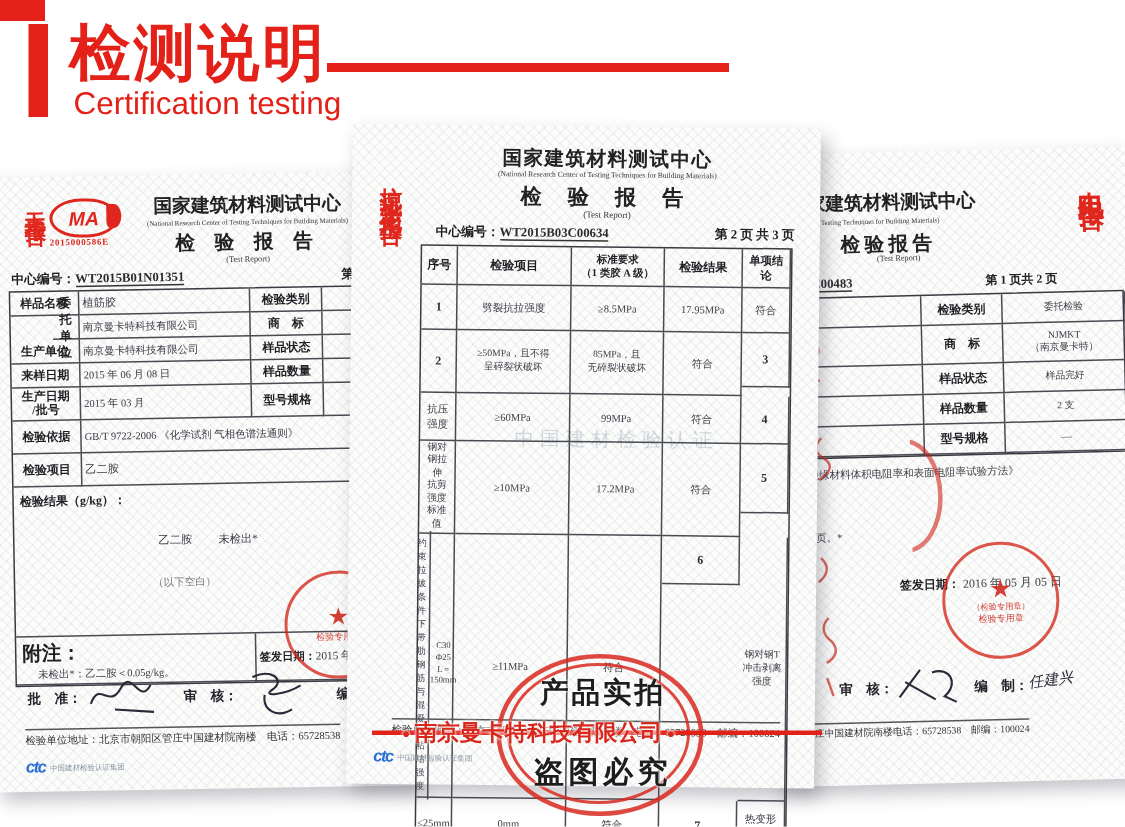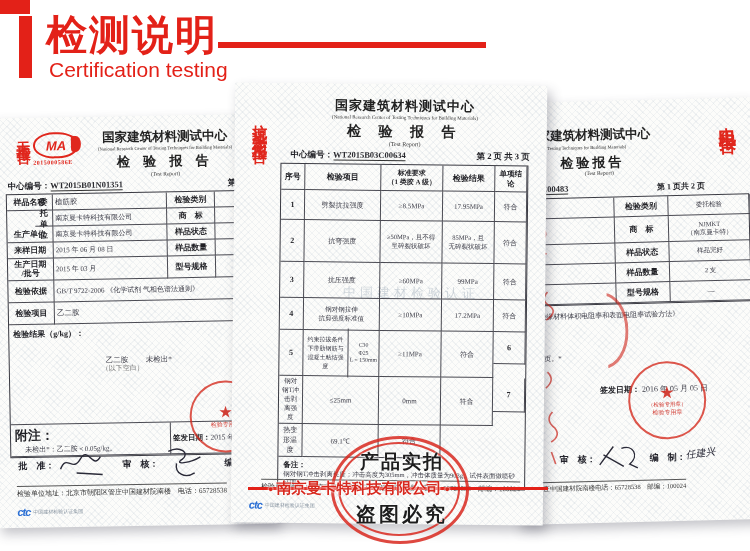--- a/index.html
+++ b/index.html
@@ -108,21 +108,21 @@
     <div class="grid" style="grid-template-columns:46px 206px;">
       <div class="cell lbl" style="height:22px;font-size:8px;">检验依据</div>
       <div class="cell val left" style="font-size:7px;">GB/T 9722-2006 《化学试剂 气相色谱法通则》</div>
       <div class="cell lbl" style="height:22px;font-size:8px;">检验项目</div>
       <div class="cell val left" style="font-size:7.5px;">乙二胺</div>
     </div>
     <div style="position:relative;height:99px;border-bottom:1px solid #4a4a52;">
       <div class="abs lbl" style="left:4px;top:4px;font-size:8px;">检验结果（g/kg）：</div>
       <div class="abs val" style="left:96px;top:32px;font-size:7.5px;">乙二胺</div>
       <div class="abs val" style="left:136px;top:32px;font-size:7.5px;">未检出*</div>
-      <div class="abs" style="left:92px;top:40px;font-size:7px;color:#777;">（以下空白）</div>
+      <div class="abs" style="left:92px;top:60px;font-size:7px;color:#777;">（以下空白）</div>
     </div>
     <div class="grid" style="grid-template-columns:160px 92px;">
       <div class="cell left" style="height:32px;font-size:7px;align-items:flex-start;flex-direction:column;justify-content:flex-start;padding:2px 4px;">
         <span class="lbl" style="font-size:13px;">附注：</span>
         <span class="val" style="margin-left:10px;">未检出*：乙二胺＜0.05g/kg。</span>
       </div>
       <div class="cell left" style="font-size:7.5px;">
         <span class="lbl">签发日期：</span>
         <span class="val">2015 年 06 月</span>
       </div>
@@ -225,21 +225,20 @@
       <div class="cell lbl" style="font-size:8px;">检验结果</div>
       <div class="cell lbl" style="font-size:7.5px;">单项结论</div>
 
       <div class="cell" style="height:30px;font-size:8px;font-weight:bold;">1</div>
       <div class="cell val" style="font-size:7px;">劈裂抗拉强度</div>
       <div class="cell val" style="font-size:7px;">≥8.5MPa</div>
       <div class="cell val" style="font-size:7px;">17.95MPa</div>
       <div class="cell val" style="font-size:7px;">符合</div>
 
       <div class="cell" style="height:42px;font-size:8px;font-weight:bold;">2</div>
-      <div class="cell val" style="font-size:7px;">抗弯强度</div>
       <div class="cell val pre" style="font-size:6.5px;line-height:1.3;">≥50MPa，且不得
 呈碎裂状破坏</div>
       <div class="cell val pre" style="font-size:6.5px;line-height:1.3;">85MPa，且
 无碎裂状破坏</div>
       <div class="cell val" style="font-size:7px;">符合</div>
 
       <div class="cell" style="height:36px;font-size:8px;font-weight:bold;">3</div>
       <div class="cell val" style="font-size:7px;">抗压强度</div>
       <div class="cell val" style="font-size:7px;">≥60MPa</div>
       <div class="cell val" style="font-size:7px;">99MPa</div>

